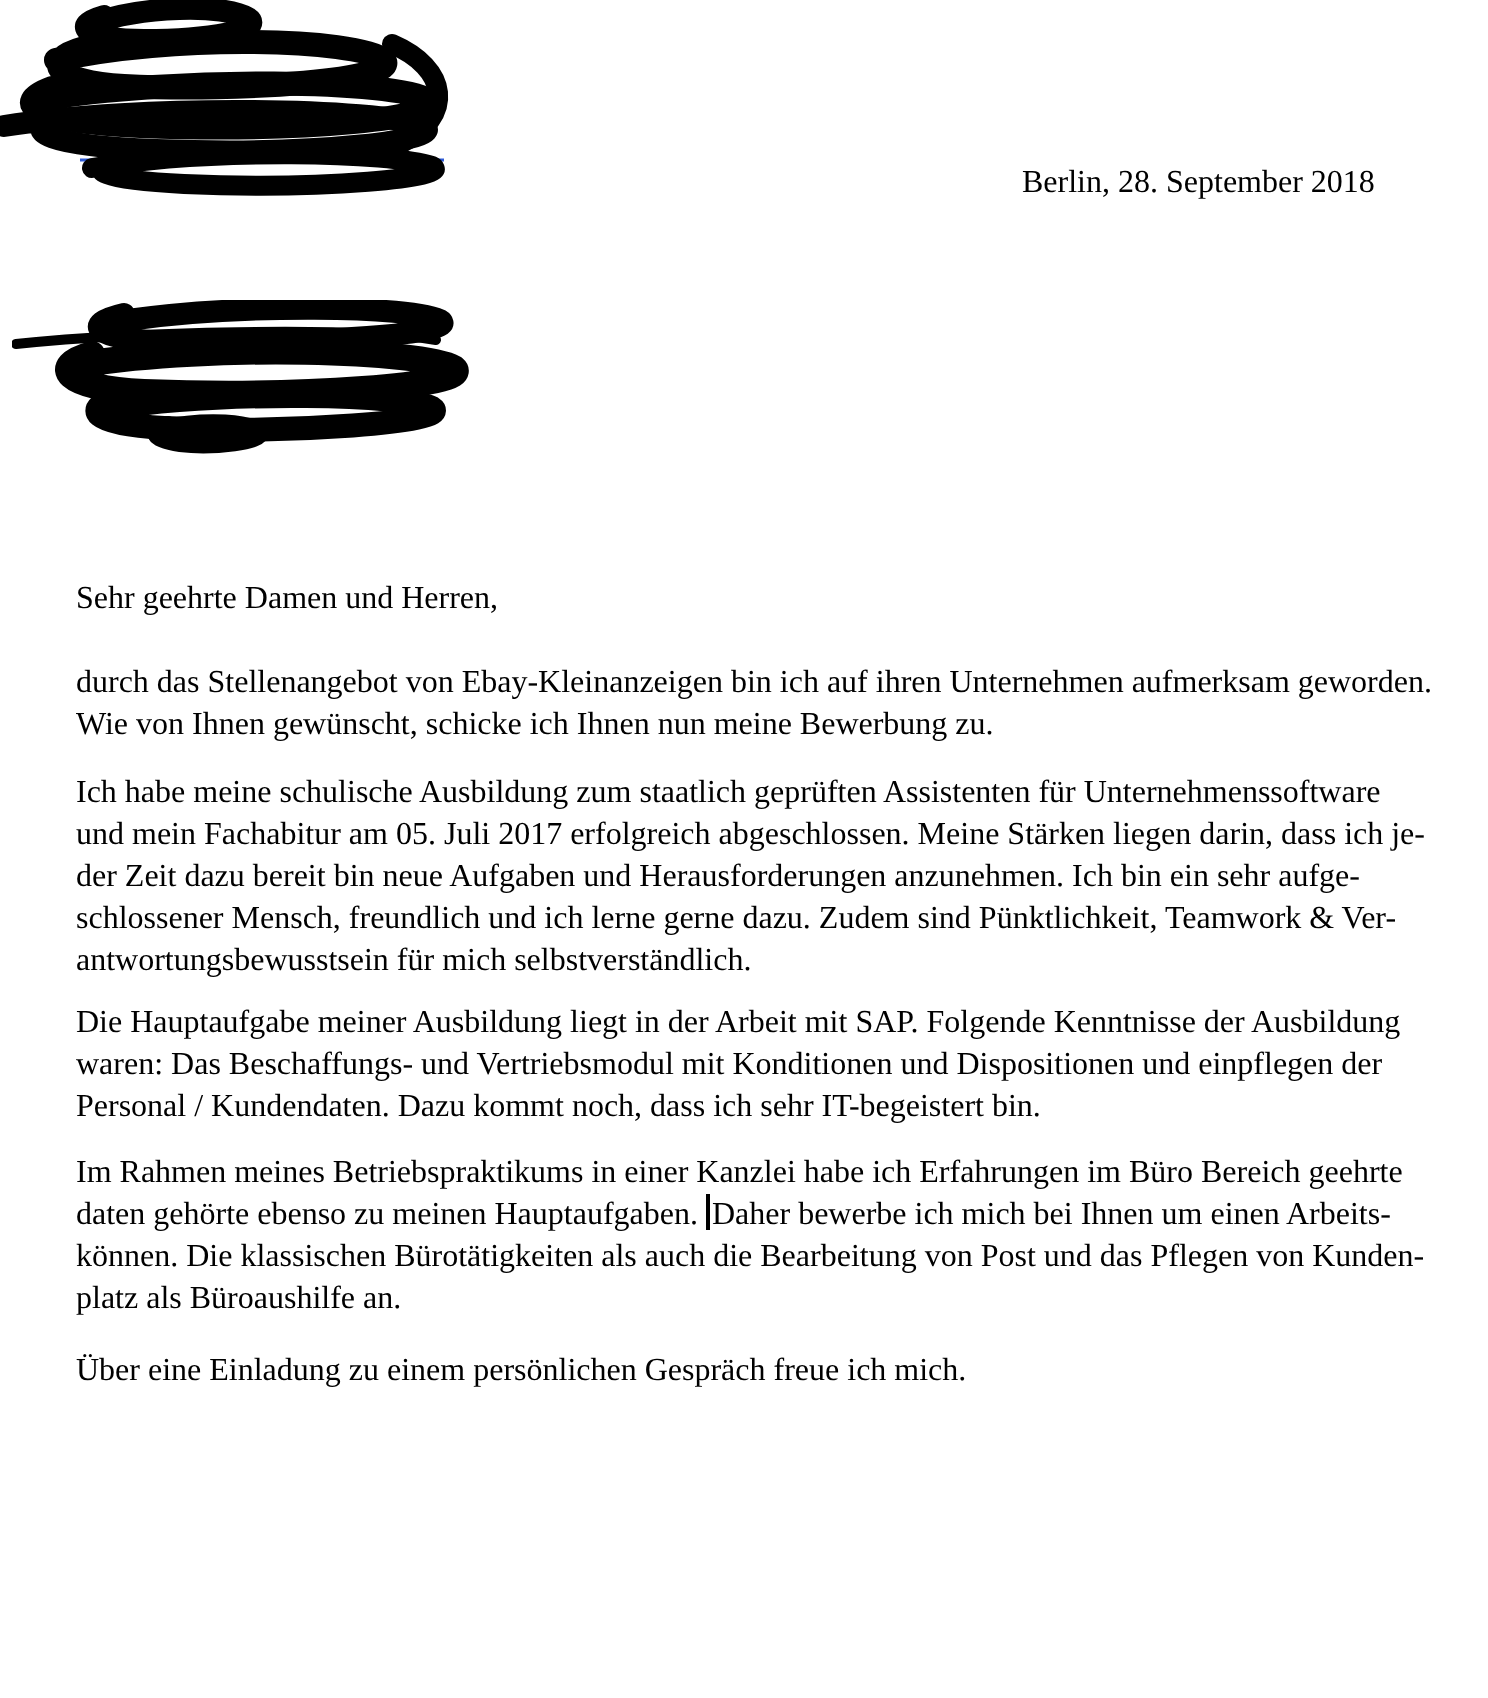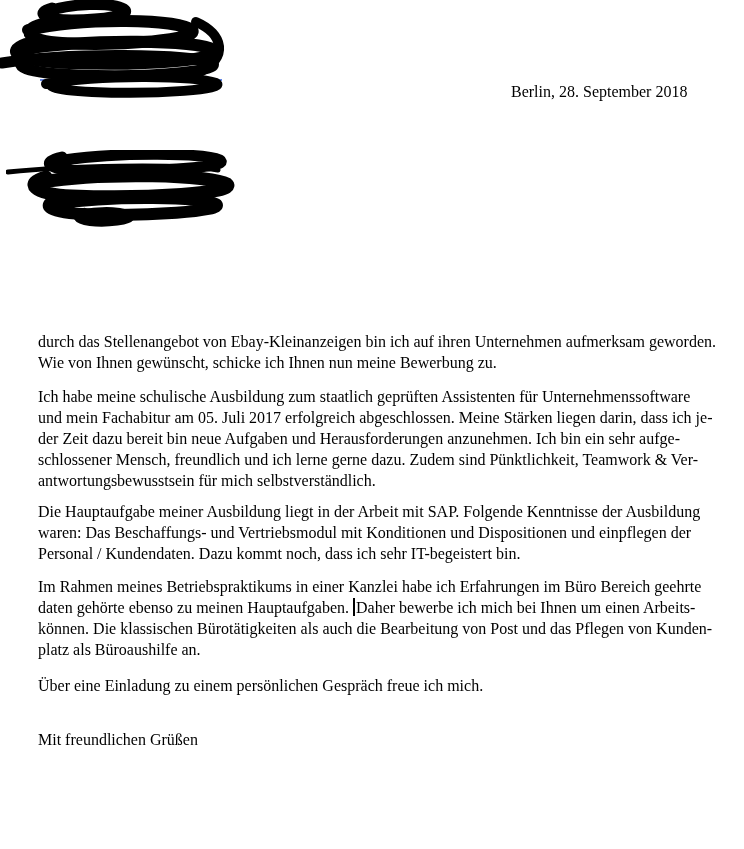--- a/index.html
+++ b/index.html
@@ -48,20 +48,21 @@
 
   <svg class="scrib" style="left:6px;top:150px" width="240" height="80" viewBox="0 0 240 80">
     <path d="M58 10 C115 2, 198 3, 214 10 C226 17, 150 22, 80 21 C40 20, 34 12, 56 7" stroke-width="11"></path>
     <path d="M2 22 C60 16, 170 13, 212 20" stroke-width="5"></path>
     <path d="M36 32 C100 22, 205 25, 221 34 C232 43, 140 49, 66 46 C26 44, 18 33, 40 27" stroke-width="13"></path>
     <path d="M48 54 C110 45, 196 47, 210 54 C221 61, 138 67, 76 64 C40 62, 34 54, 54 49" stroke-width="12"></path>
     <path d="M74 64 C98 59, 120 61, 124 66 C127 71, 100 74, 84 72 C70 70, 68 66, 78 62" stroke-width="8"></path>
   </svg>
 
 
+  <div class="block" style="top:289px">Sehr geehrte Damen und Herren,</div>
 
   <div class="block" style="top:331px">
     <div class="line">durch das Stellenangebot von Ebay-Kleinanzeigen bin ich auf ihren Unternehmen aufmerksam geworden.</div>
     <div class="line">Wie von Ihnen gewünscht, schicke ich Ihnen nun meine Bewerbung zu.</div>
   </div>
 
   <div class="block" style="top:386px">
     <div class="line">Ich habe meine schulische Ausbildung zum staatlich geprüften Assistenten für Unternehmenssoftware</div>
     <div class="line">und mein Fachabitur am 05. Juli 2017 erfolgreich abgeschlossen. Meine Stärken liegen darin, dass ich je-</div>
     <div class="line">der Zeit dazu bereit bin neue Aufgaben und Herausforderungen anzunehmen. Ich bin ein sehr aufge-</div>
@@ -77,21 +78,20 @@
 
   <div class="block" style="top:576px">
     <div class="line">Im Rahmen meines Betriebspraktikums in einer Kanzlei habe ich Erfahrungen im Büro Bereich geehrte</div>
     <div class="line"><span>daten gehörte ebenso zu meinen Hauptaufgaben. </span><span class="caret"></span><span>Daher bewerbe ich mich bei Ihnen um einen Arbeits-</span></div>
     <div class="line">können. Die klassischen Bürotätigkeiten als auch die Bearbeitung von Post und das Pflegen von Kunden-</div>
     <div class="line">platz als Büroaushilfe an.</div>
   </div>
 
   <div class="block" style="top:675px">Über eine Einladung zu einem persönlichen Gespräch freue ich mich.</div>
 
-  <div class="block" style="top:729px">Mit freundlichen Grüßen</div>
 
   <svg class="scrib" style="left:30px;top:785px" width="115" height="30" viewBox="0 0 115 30">
     <path d="M10 15 C35 7, 75 6, 100 13" stroke-width="13"></path>
     <path d="M12 19 C40 13, 80 12, 102 17" stroke-width="9"></path>
     <path d="M104 18 l0 4 M107 17 l0 5 M110 18 l0 4" stroke-width="1.6"></path>
   </svg>
 
   <div class="block bold" style="top:828px">Anlagen</div>
 
 </div>

